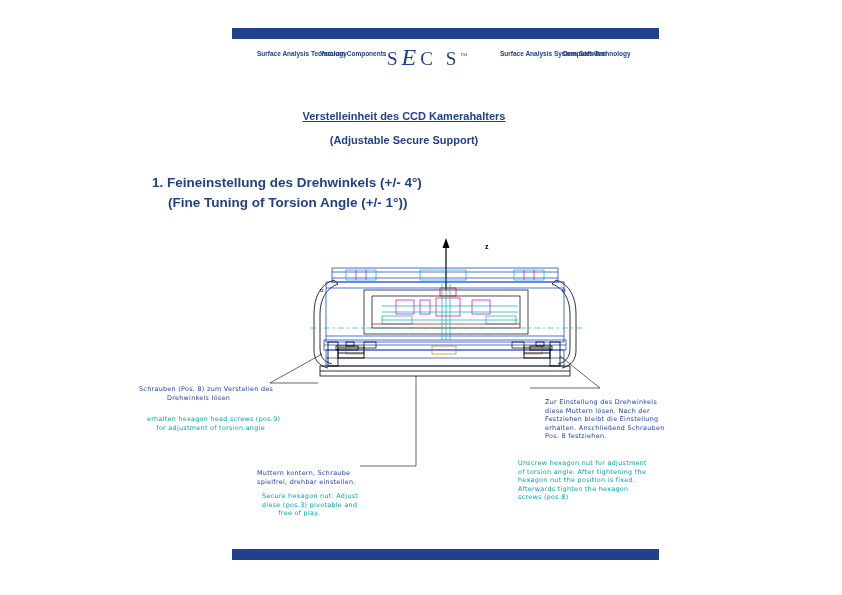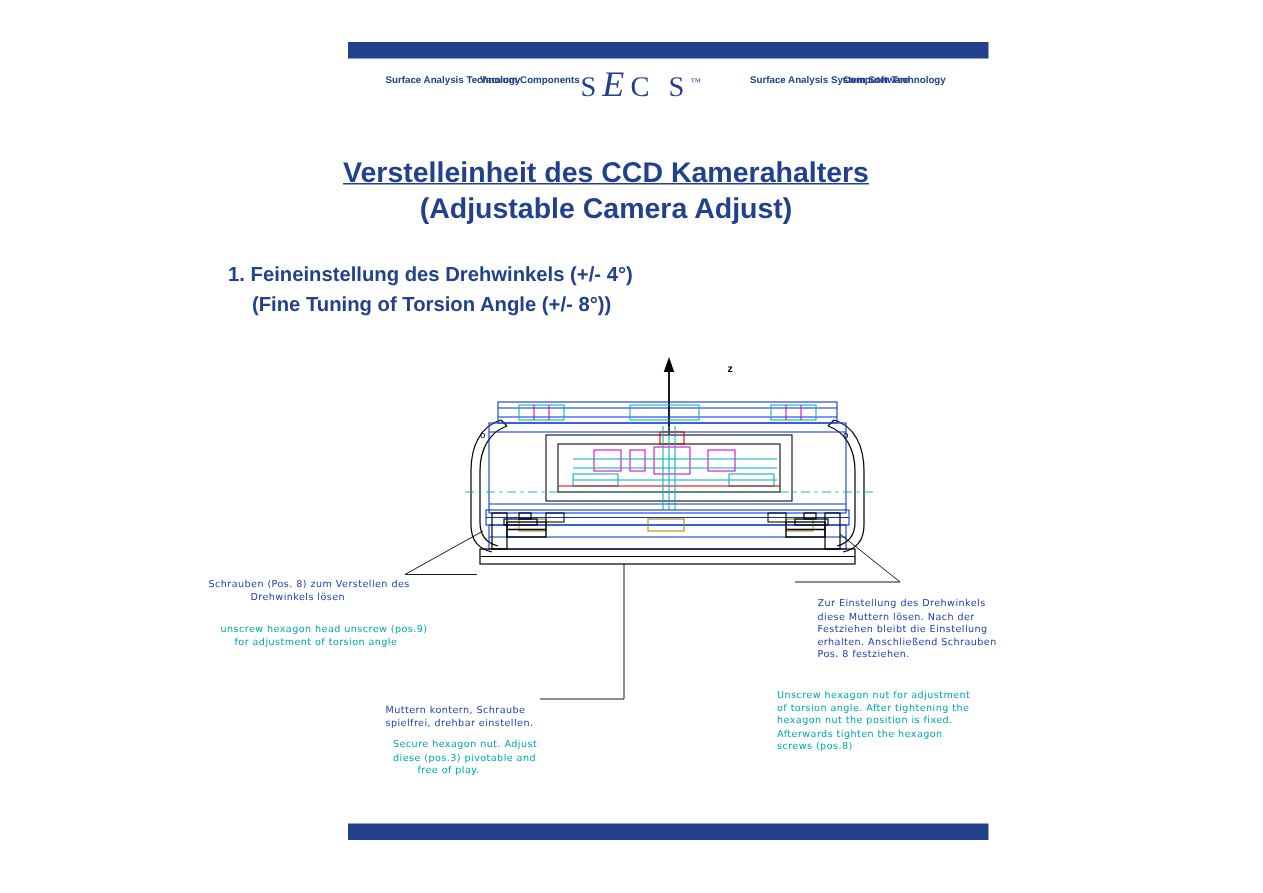--- a/index.html
+++ b/index.html
@@ -92,21 +92,21 @@
 
   
   .title-block {
     position: absolute;
     left: 0;
     top: 104px;
     width: 808px;
     text-align: center;
     color: #22418c;
     font-weight: bold;
-    font-size: 19px;
+    font-size: 11px;
     line-height: 24px;
   }
   .title-de { text-decoration: underline; }
 
   .section-title {
     position: absolute;
     left: 152px;
     top: 173px;
     color: #22418c;
     font-weight: bold;
@@ -170,26 +170,26 @@
     <div class="logo-text-right">
       <span>Surface Analysis
 System Software</span>
       <span class="col2">Computer
 Technology</span>
     </div>
   </div>
 
   <div class="title-block">
     <div class="title-de">Verstelleinheit des CCD Kamerahalters</div>
-    <div class="title-en">(Adjustable Camera Adjust)</div>
+    <div class="title-en">(Adjustable Secure Support)</div>
   </div>
 
   <div class="section-title">
     <div>1. Feineinstellung des Drehwinkels (+/- 4°)</div>
-    <div class="line2">(Fine Tuning of Torsion Angle (+/- 8°))</div>
+    <div class="line2">(Fine Tuning of Torsion Angle (+/- 1°))</div>
   </div>
 
   <div class="drawing">
     <svg width="620" height="310" viewBox="0 0 620 310" xmlns="http://www.w3.org/2000/svg">
       <g fill="none" stroke-width="0.7">
 
         <g stroke="#000000" stroke-width="1.2">
           <line x1="326" y1="18" x2="326" y2="62"></line>
           <polygon points="326,10 322.5,20 329.5,20" fill="#000000" stroke="none"></polygon>
         </g>
@@ -319,21 +319,21 @@
           <line x1="190" y1="100" x2="462" y2="100"></line>
         </g>
       </g>
     </svg>
   </div>
 
   <div class="axis-label" style="left:485px; top:243px;">z</div>
 
   <div class="annot a-left-1">Schrauben (Pos. 8) zum Verstellen des
             Drehwinkels lösen</div>
-  <div class="annot a-left-2">unscrew hexagon head unscrew (pos.9)
+  <div class="annot a-left-2">erhalten hexagon head screws (pos.9)
     for adjustment of torsion angle</div>
 
   <div class="annot a-mid-1">Muttern kontern, Schraube
 spielfrei, drehbar einstellen.</div>
   <div class="annot a-mid-2">Secure hexagon nut. Adjust
 diese (pos.3) pivotable and
        free of play.</div>
 
   <div class="annot a-right-1">Zur Einstellung des Drehwinkels
 diese Muttern lösen. Nach der

